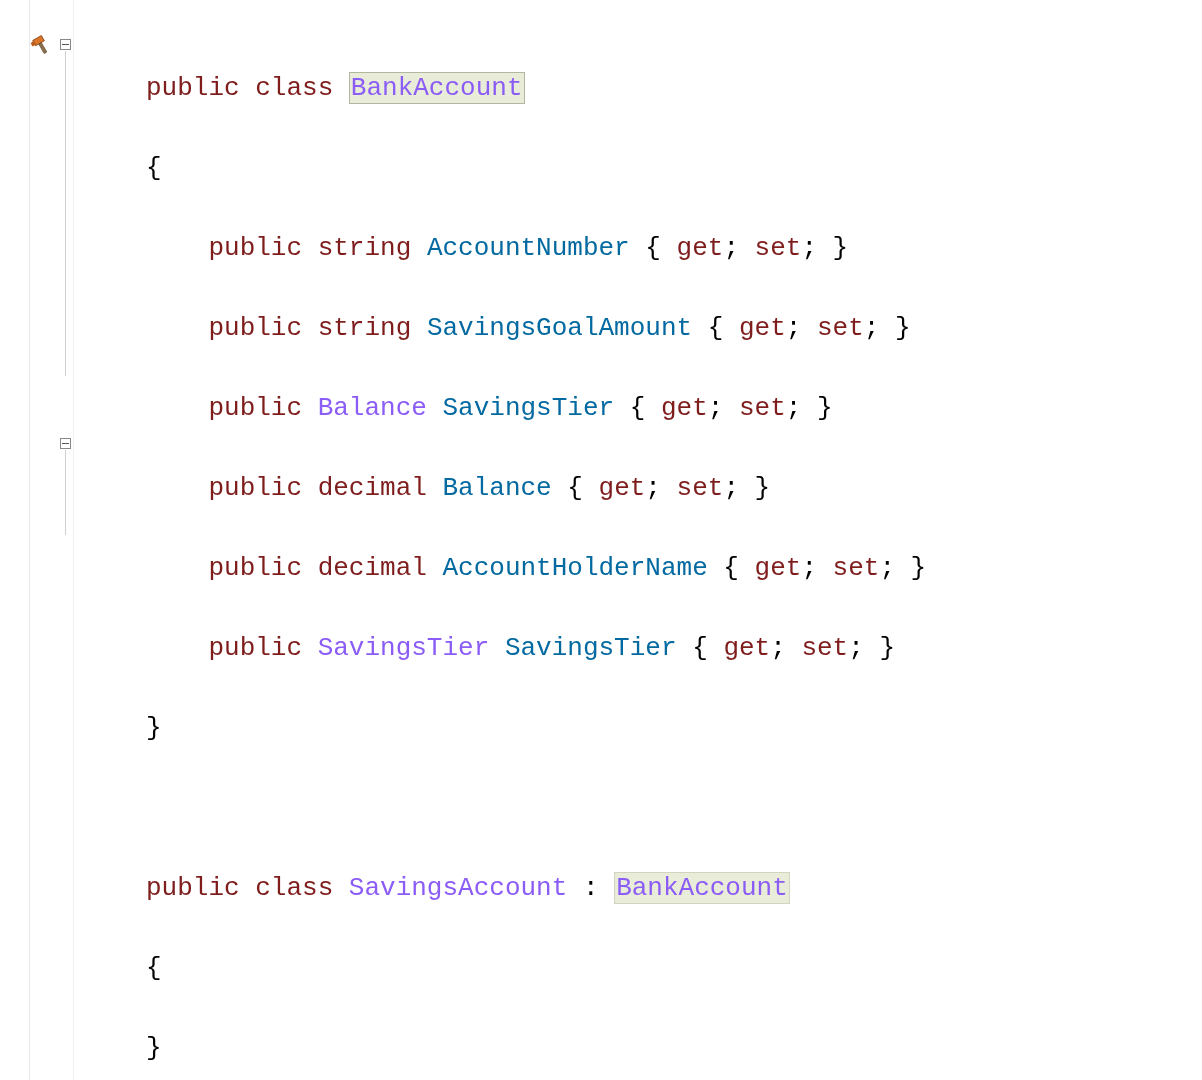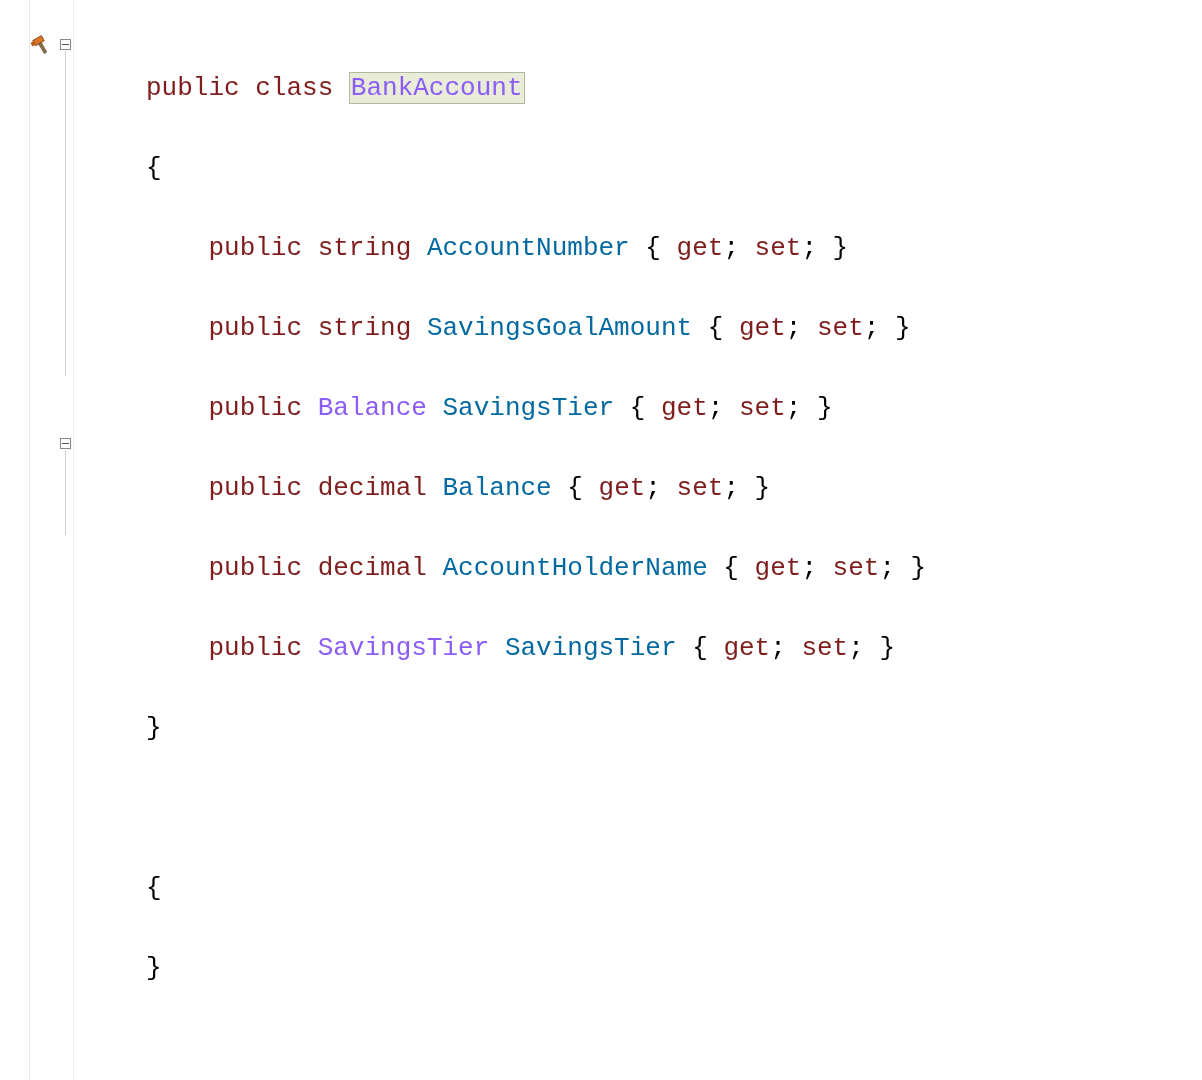--- a/index.html
+++ b/index.html
@@ -114,15 +114,16 @@
 <span class="line"><span class="kw">public</span> <span class="kw">class</span> <span class="type highlight-box">BankAccount</span></span>
 <span class="line"><span class="punct">{</span></span>
 <span class="line">    <span class="kw">public</span> <span class="kw">string</span> <span class="ident">AccountNumber</span> <span class="punct">{ </span><span class="kw">get</span><span class="punct">; </span><span class="kw">set</span><span class="punct">; }</span></span>
 <span class="line">    <span class="kw">public</span> <span class="kw">string</span> <span class="ident">SavingsGoalAmount</span> <span class="punct">{ </span><span class="kw">get</span><span class="punct">; </span><span class="kw">set</span><span class="punct">; }</span></span>
 <span class="line">    <span class="kw">public</span> <span class="type">Balance</span> <span class="ident">SavingsTier</span> <span class="punct">{ </span><span class="kw">get</span><span class="punct">; </span><span class="kw">set</span><span class="punct">; }</span></span>
 <span class="line">    <span class="kw">public</span> <span class="kw">decimal</span> <span class="ident">Balance</span> <span class="punct">{ </span><span class="kw">get</span><span class="punct">; </span><span class="kw">set</span><span class="punct">; }</span></span>
 <span class="line">    <span class="kw">public</span> <span class="kw">decimal</span> <span class="ident">AccountHolderName</span> <span class="punct">{ </span><span class="kw">get</span><span class="punct">; </span><span class="kw">set</span><span class="punct">; }</span></span>
 <span class="line">    <span class="kw">public</span> <span class="type">SavingsTier</span> <span class="ident">SavingsTier</span> <span class="punct">{ </span><span class="kw">get</span><span class="punct">; </span><span class="kw">set</span><span class="punct">; }</span></span>
 <span class="line"><span class="punct">}</span></span>
 <span class="line"></span>
+<span class="line"><span class="kw">public</span> <span class="kw">class</span> <span class="type">SavingsAccount</span> <span class="punct">:</span> <span class="type highlight-ref">BankAccount</span></span>
 <span class="line"><span class="punct">{</span></span>
 <span class="line"><span class="punct">}</span></span>
 </div>
 
 </body></html>

